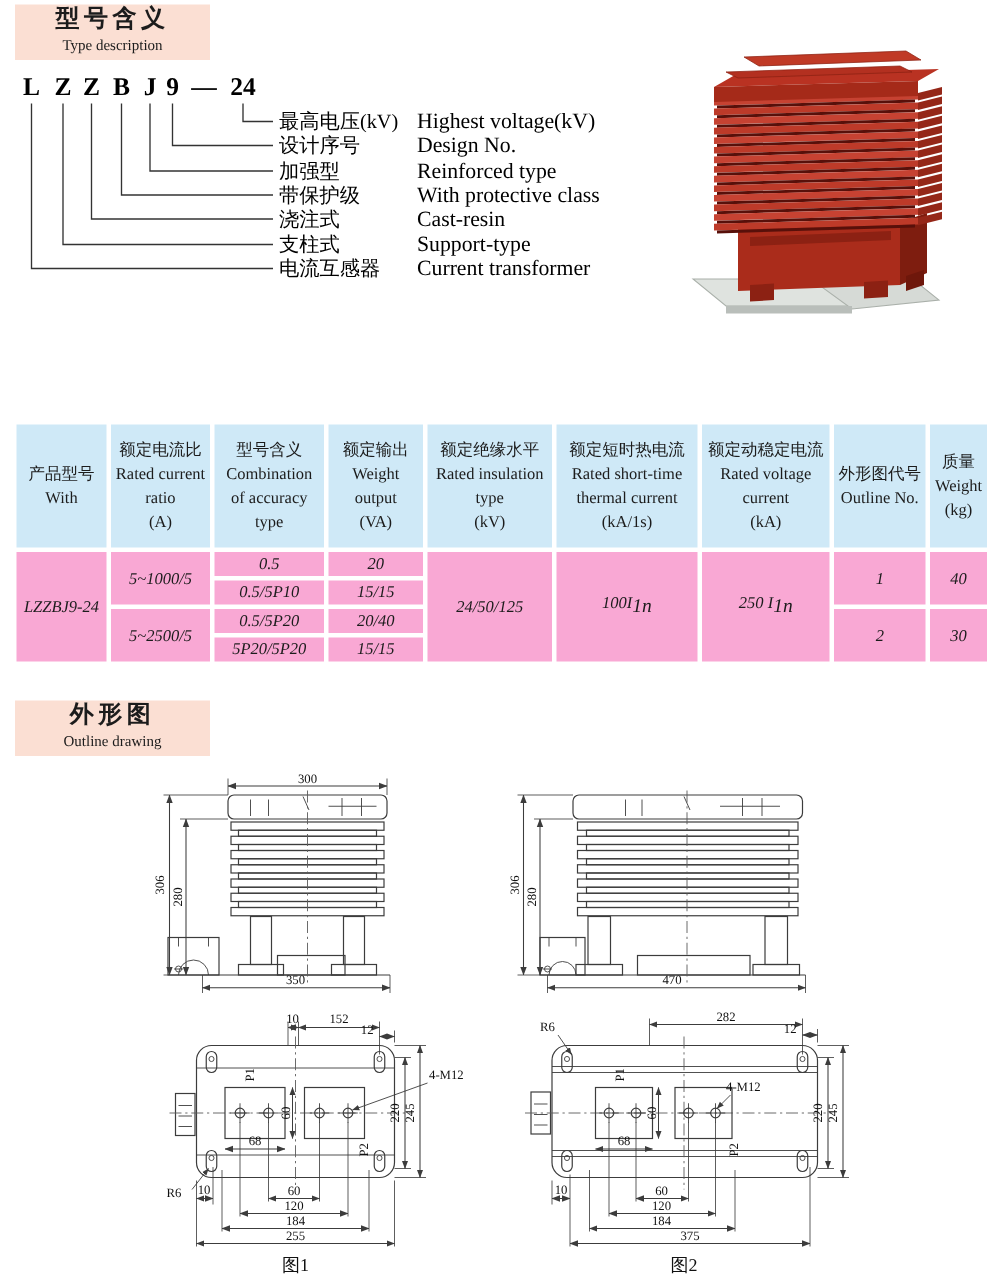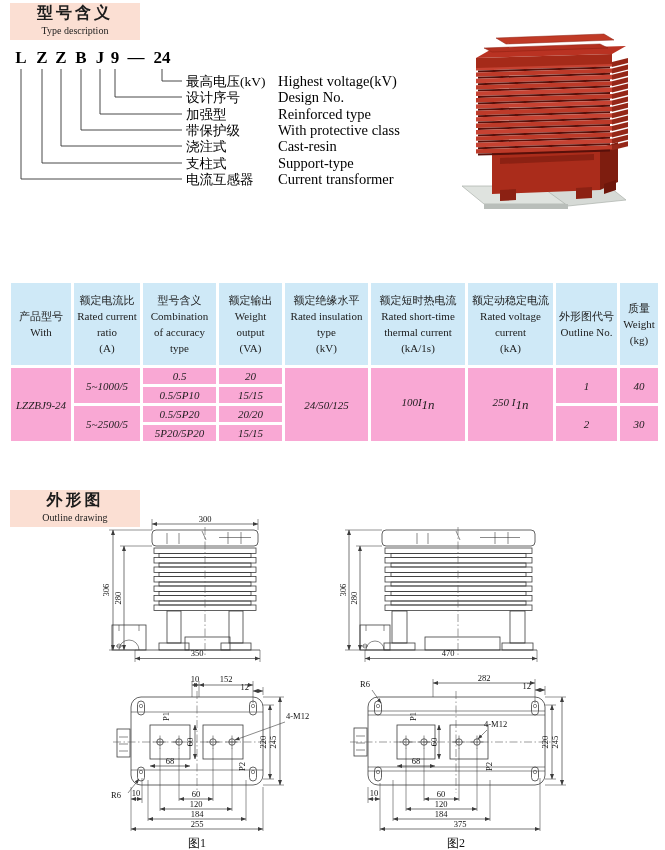--- a/index.html
+++ b/index.html
@@ -221,32 +221,32 @@
       <td class="b" rowspan="2">1</td>
       <td class="b" rowspan="2">40</td>
     </tr>
     <tr>
       <td class="b">0.5/5P10</td>
       <td class="b">15/15</td>
     </tr>
     <tr>
       <td class="b" rowspan="2">5~2500/5</td>
       <td class="b">0.5/5P20</td>
-      <td class="b">20/20</td>
+      <td class="b">20/40</td>
       <td class="b" rowspan="2">2</td>
       <td class="b" rowspan="2">30</td>
     </tr>
     <tr>
       <td class="b">5P20/5P20</td>
       <td class="b">15/15</td>
     </tr>
   </tbody>
     </table>
 
-  <div class="pinkblock" style="top:490px">
+  <div class="pinkblock" style="top:467px">
     <div class="cn">外形图</div>
     <div class="en">Outline drawing</div>
   </div>
 
   <svg style="left:95px;top:515px" width="250" height="335" viewBox="0 0 250 335">
     <g>
       <line class="ext" x1="57" y1="15" x2="57" y2="4"></line>
       <line class="ext" x1="163" y1="15" x2="163" y2="4"></line>
       <line class="dim" x1="57" y1="9" x2="163" y2="9"></line>
       <text class="d" x="110" y="7" text-anchor="middle">300</text>

